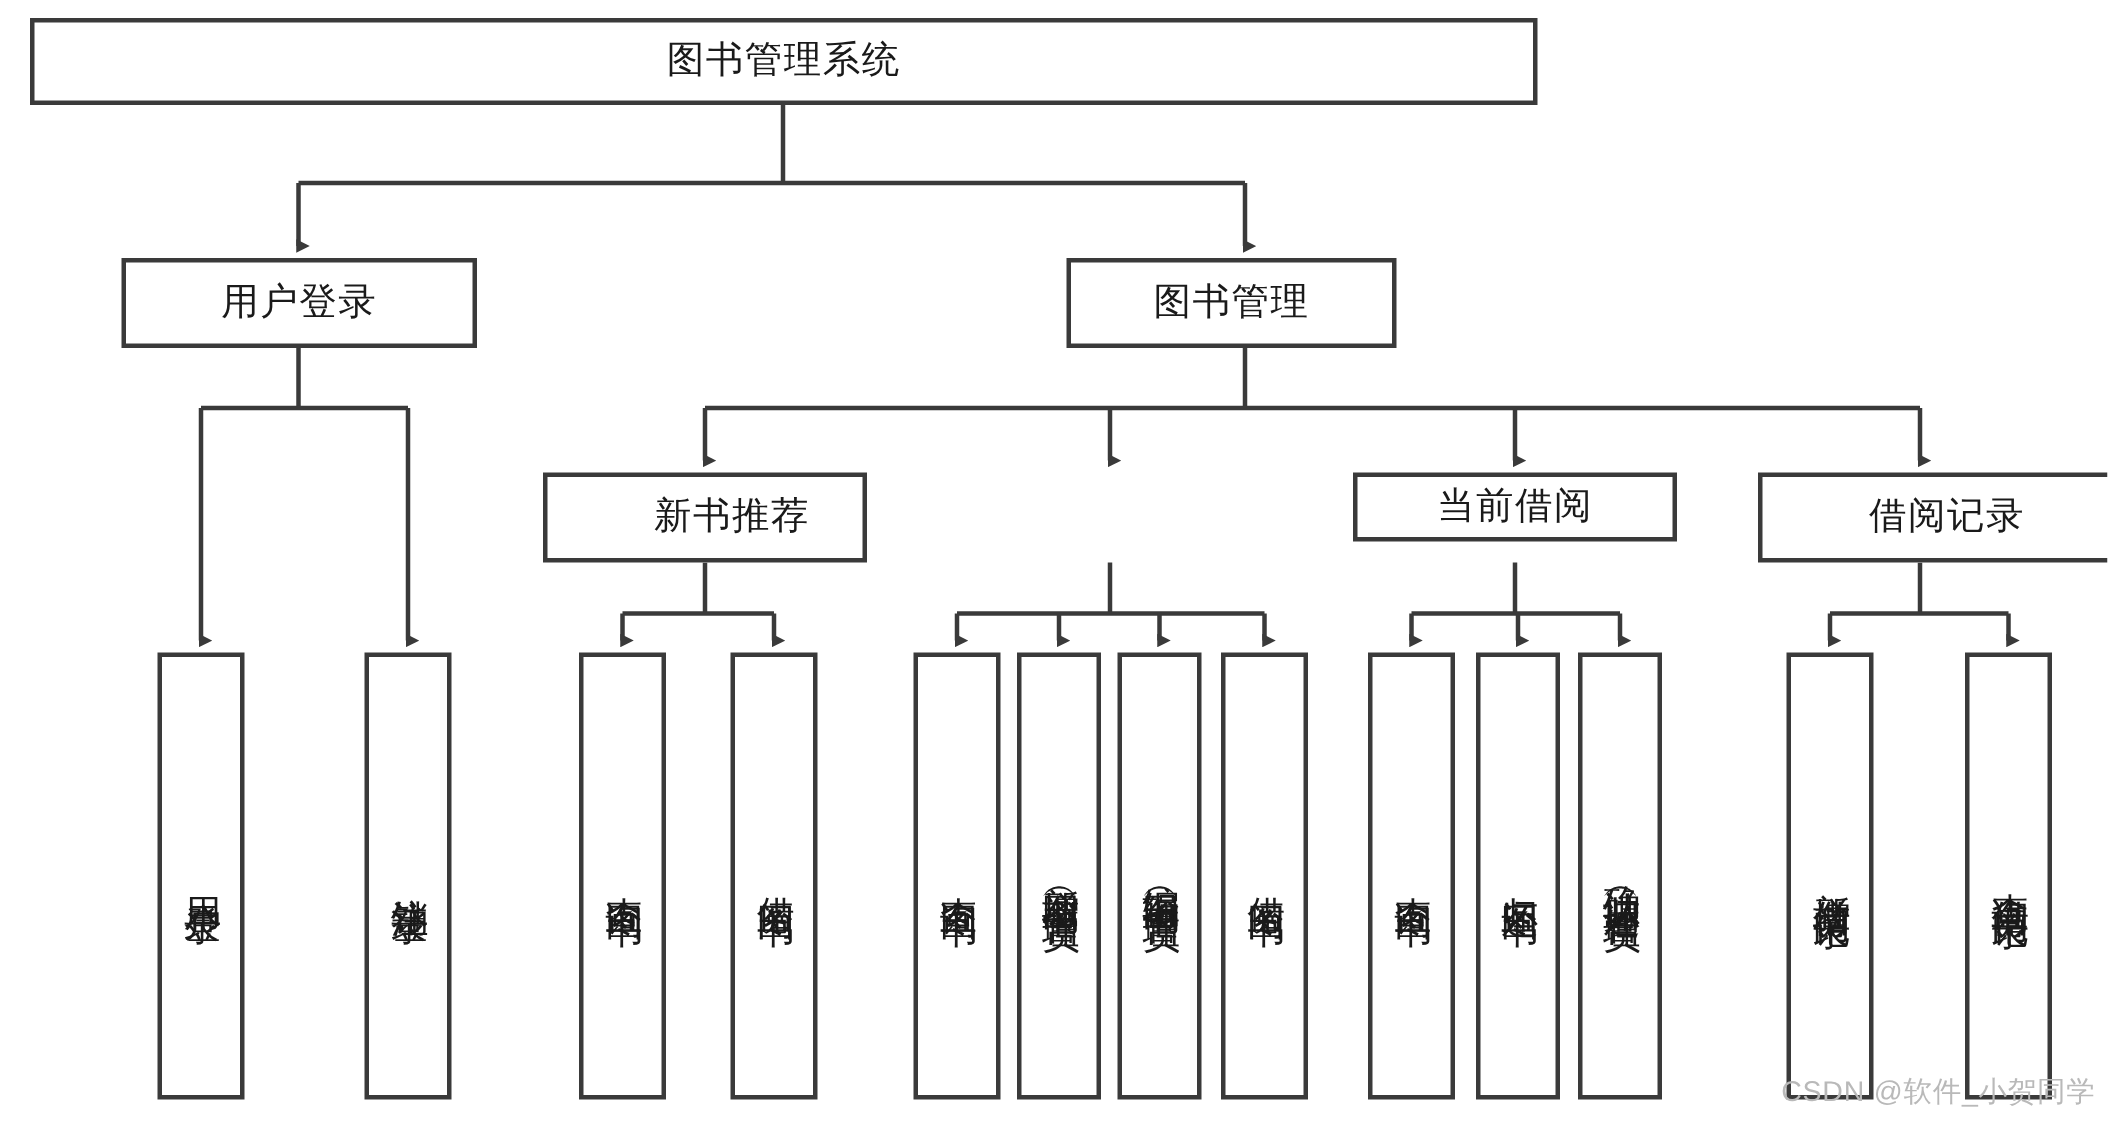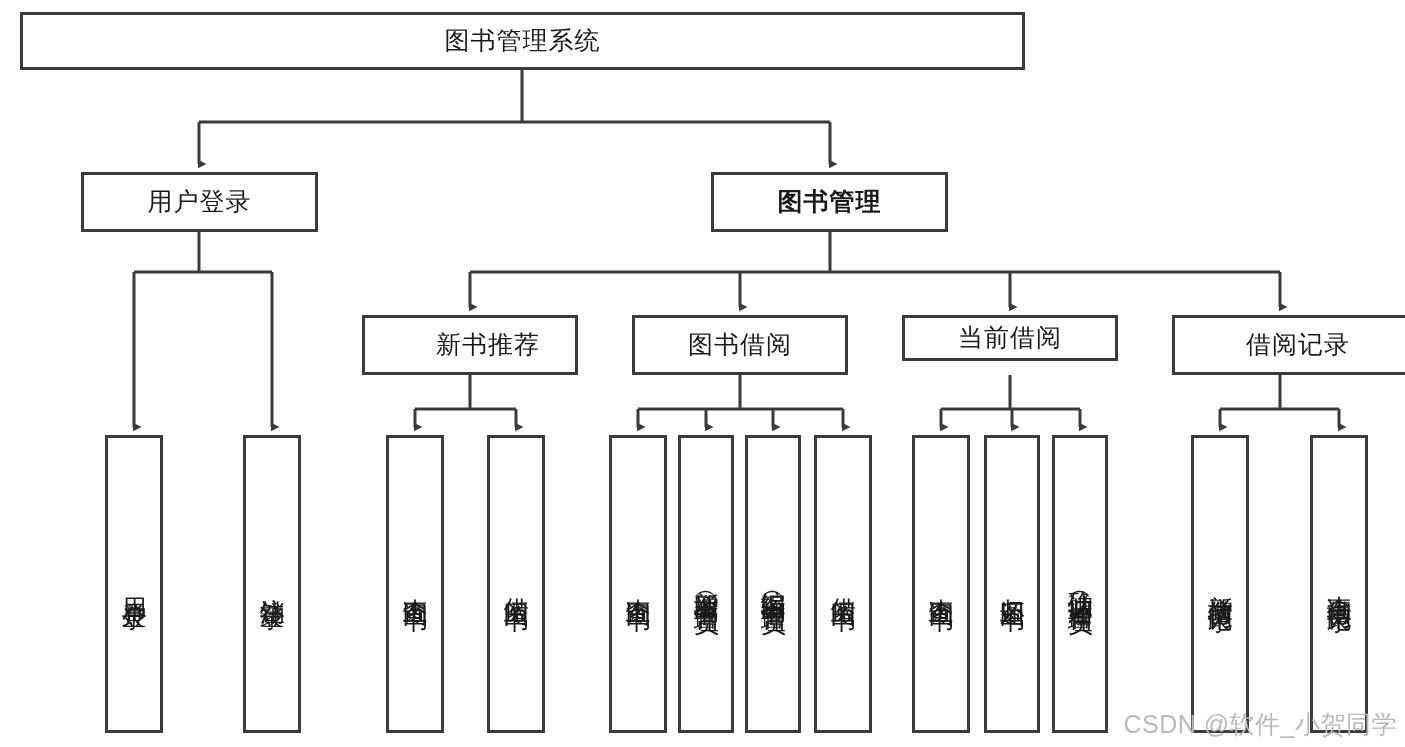--- a/index.html
+++ b/index.html
@@ -52,21 +52,21 @@
     left: 0;
     top: 0;
     width: 1405px;
     height: 747px;
     pointer-events: none;
   }
   .watermark {
     position: absolute;
     right: 8px;
     bottom: 6px;
-    font-size: 25px;
+    font-size: 19px;
     color: #b9b9b9;
     letter-spacing: 0.5px;
     white-space: nowrap;
   }
 </style>
 </head>
 <body>
 
 <div id="canvas">
 
@@ -120,29 +120,26 @@
     </g>
   </svg>
 
   <div class="node horiz" style="left:20px; top:12px; width:1005px; height:58px;">
     <span class="label">图书管理系统</span>
   </div>
 
   <div class="node horiz" style="left:81px; top:172px; width:237px; height:60px;">
     <span class="label">用户登录</span>
   </div>
-  <div class="node horiz" style="left:711px; top:172px; width:237px; height:60px;font-weight:bold;">
+  <div class="node horiz" style="left:711px; top:172px; width:220px; height:60px;">
     <span class="label">图书管理</span>
   </div>
 
   <div class="node horiz" style="left:362px; top:315px; width:216px; height:60px;padding-left:36px;">
     <span class="label">新书推荐</span>
-  </div>
-  <div class="node horiz" style="left:632px; top:315px; width:216px; height:60px;">
-    <span class="label">图书借阅</span>
   </div>
   <div class="node horiz" style="left:902px; top:315px; width:216px; height:46px;">
     <span class="label">当前借阅</span>
   </div>
   <div class="node horiz" style="left:1172px; top:315px; width:252px; height:60px;">
     <span class="label">借阅记录</span>
   </div>
 
   <div class="node vert" style="left:105px; top:435px; width:58px; height:298px;">
     <span class="label">用户登录</span>

